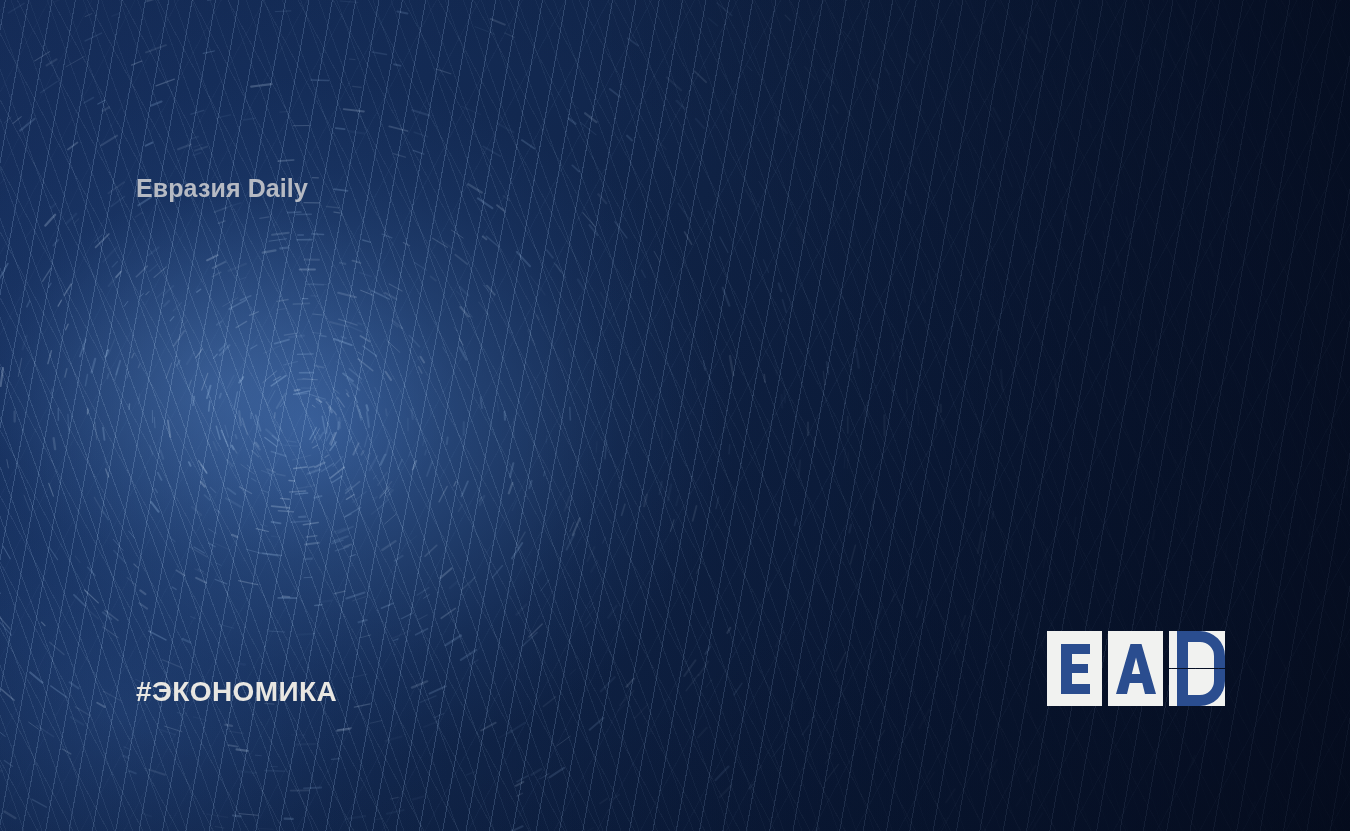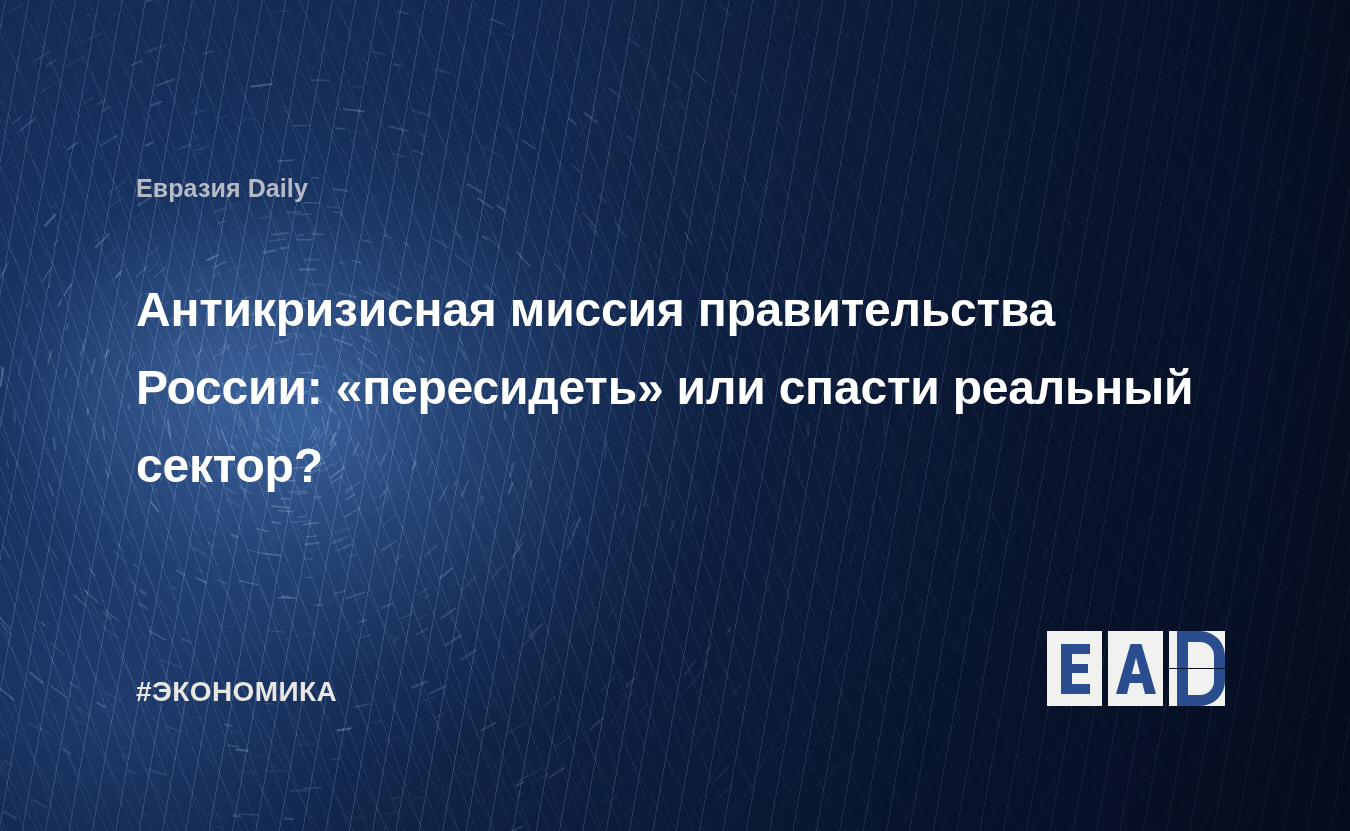--- a/index.html
+++ b/index.html
@@ -1077,21 +1077,20 @@
       <line x1="526.5" y1="489.6" x2="523.0" y2="499.3" stroke="#cfe0f7" stroke-width="0.80" stroke-linecap="round" opacity="0.096"></line>
       <line x1="293.2" y1="125.8" x2="309.0" y2="125.5" stroke="#cfe0f7" stroke-width="1.06" stroke-linecap="round" opacity="0.444"></line>
       <line x1="524.8" y1="722.9" x2="508.0" y2="733.4" stroke="#9bbbe8" stroke-width="2.15" stroke-linecap="round" opacity="0.157"></line>
     </svg>
   <div class="bg-vignette"></div>
 
   <div class="content">
 
     <div class="brand">Евразия Daily</div>
 
-    <h1 class="headline">Антикризисная миссия правительства России: «пересидеть» или спасти реальный сектор?</h1>
 
     <div class="hashtag">#ЭКОНОМИКА</div>
 
     <div class="logo">
 
       <div class="tile">
         <svg width="55" height="75" viewBox="0 0 55 75" aria-hidden="true">
           <path d="M14 13 H43 V23 H25 V33 H41 V42 H25 V53 H43 V63 H14 Z" fill="#2a4d8f"></path>
         </svg>
       </div>

